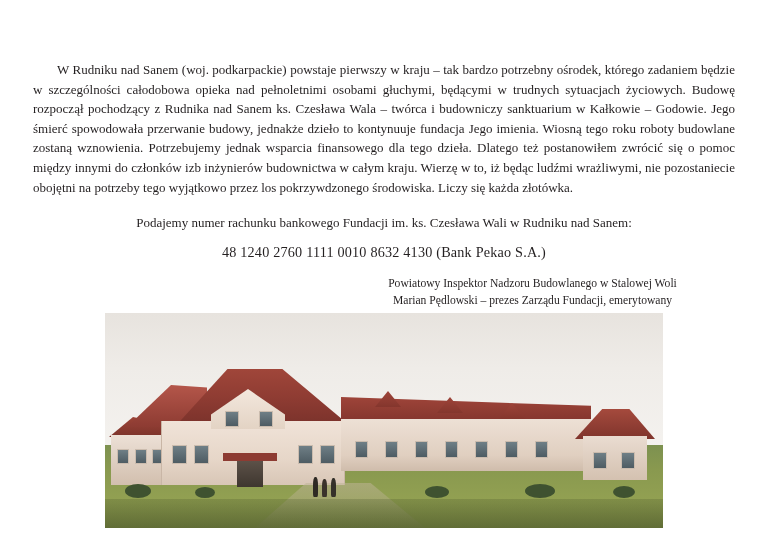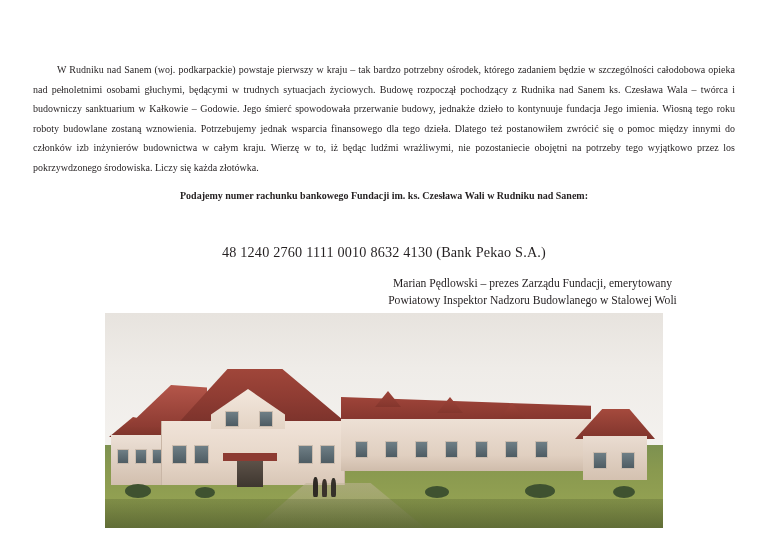--- a/index.html
+++ b/index.html
@@ -18,21 +18,21 @@
     position: relative;
     width: 768px;
     height: 543px;
     box-sizing: border-box;
   }
   .appeal-text {
     position: absolute;
     left: 33px;
     top: 60px;
     width: 702px;
-    font-size: 10px;
+    font-size: 13px;
     line-height: 19.6px;
     text-align: justify;
     text-justify: inter-word;
   }
   .appeal-text p {
     margin: 0;
     text-indent: 24px;
   }
   .account-number {
     position: absolute;
@@ -250,28 +250,28 @@
     border-radius: 50%;
   }
 </style>
 </head>
 <body>
 
 <div class="page">
 
   <div class="appeal-text">
     <p>W Rudniku nad Sanem (woj. podkarpackie) powstaje pierwszy w kraju – tak bardzo potrzebny ośrodek, którego zadaniem będzie w szczególności całodobowa opieka nad pełnoletnimi osobami głuchymi, będącymi w trudnych sytuacjach życiowych. Budowę rozpoczął pochodzący z Rudnika nad Sanem ks. Czesława Wala – twórca i budowniczy sanktuarium w Kałkowie – Godowie. Jego śmierć spowodowała przerwanie budowy, jednakże dzieło to kontynuuje fundacja Jego imienia. Wiosną tego roku roboty budowlane zostaną wznowienia. Potrzebujemy jednak wsparcia finansowego dla tego dzieła. Dlatego też postanowiłem zwrócić się o pomoc między innymi do członków izb inżynierów budownictwa w całym kraju. Wierzę w to, iż będąc ludźmi wrażliwymi, nie pozostaniecie obojętni na potrzeby tego wyjątkowo przez los pokrzywdzonego środowiska. Liczy się każda złotówka.</p>
-    <p style="text-indent:0;text-align:center;margin-top:8px;font-weight:bold;">Podajemy numer rachunku bankowego Fundacji im. ks. Czesława Wali w Rudniku nad Sanem:</p>
+    <p style="text-indent:0;text-align:center;margin-top:16px;">Podajemy numer rachunku bankowego Fundacji im. ks. Czesława Wali w Rudniku nad Sanem:</p>
   </div>
 
   <div class="account-number">48 1240 2760 1111 0010 8632 4130 (Bank Pekao S.A.)</div>
 
   <div class="signature">
+    <div>Powiatowy Inspektor Nadzoru Budowlanego w Stalowej Woli</div>
     <div>Marian Pędlowski – prezes Zarządu Fundacji, emerytowany</div>
-    <div>Powiatowy Inspektor Nadzoru Budowlanego w Stalowej Woli</div>
   </div>
 
   <div class="illustration">
     <div class="sky"></div>
     <div class="treeline"></div>
     <div class="lawn"></div>
 
     <div class="annex">
       <div class="annex-roof"></div>
       <div class="annex-wall">

